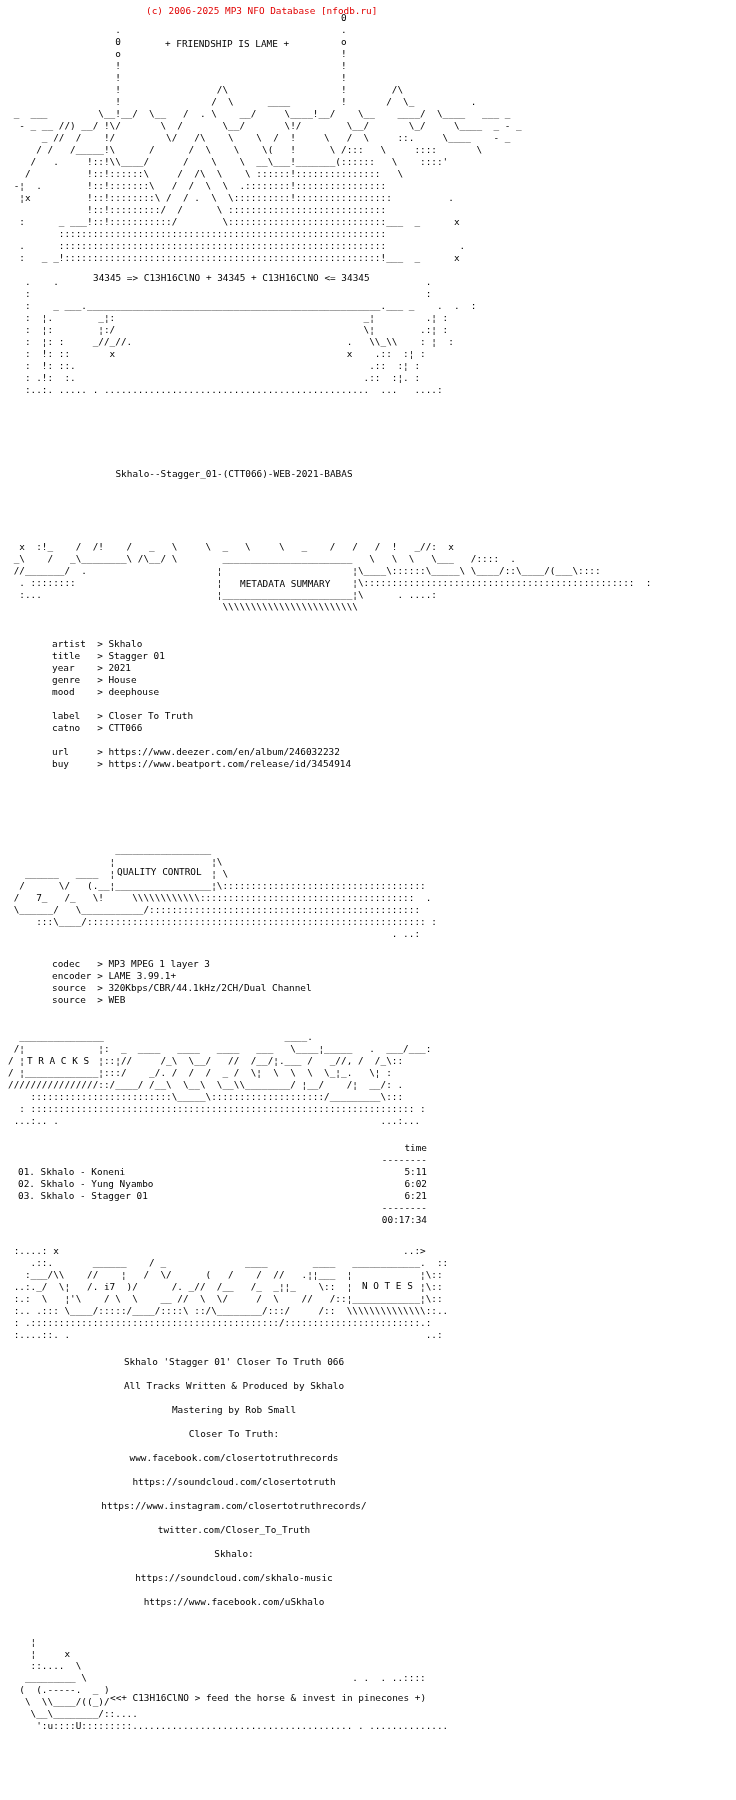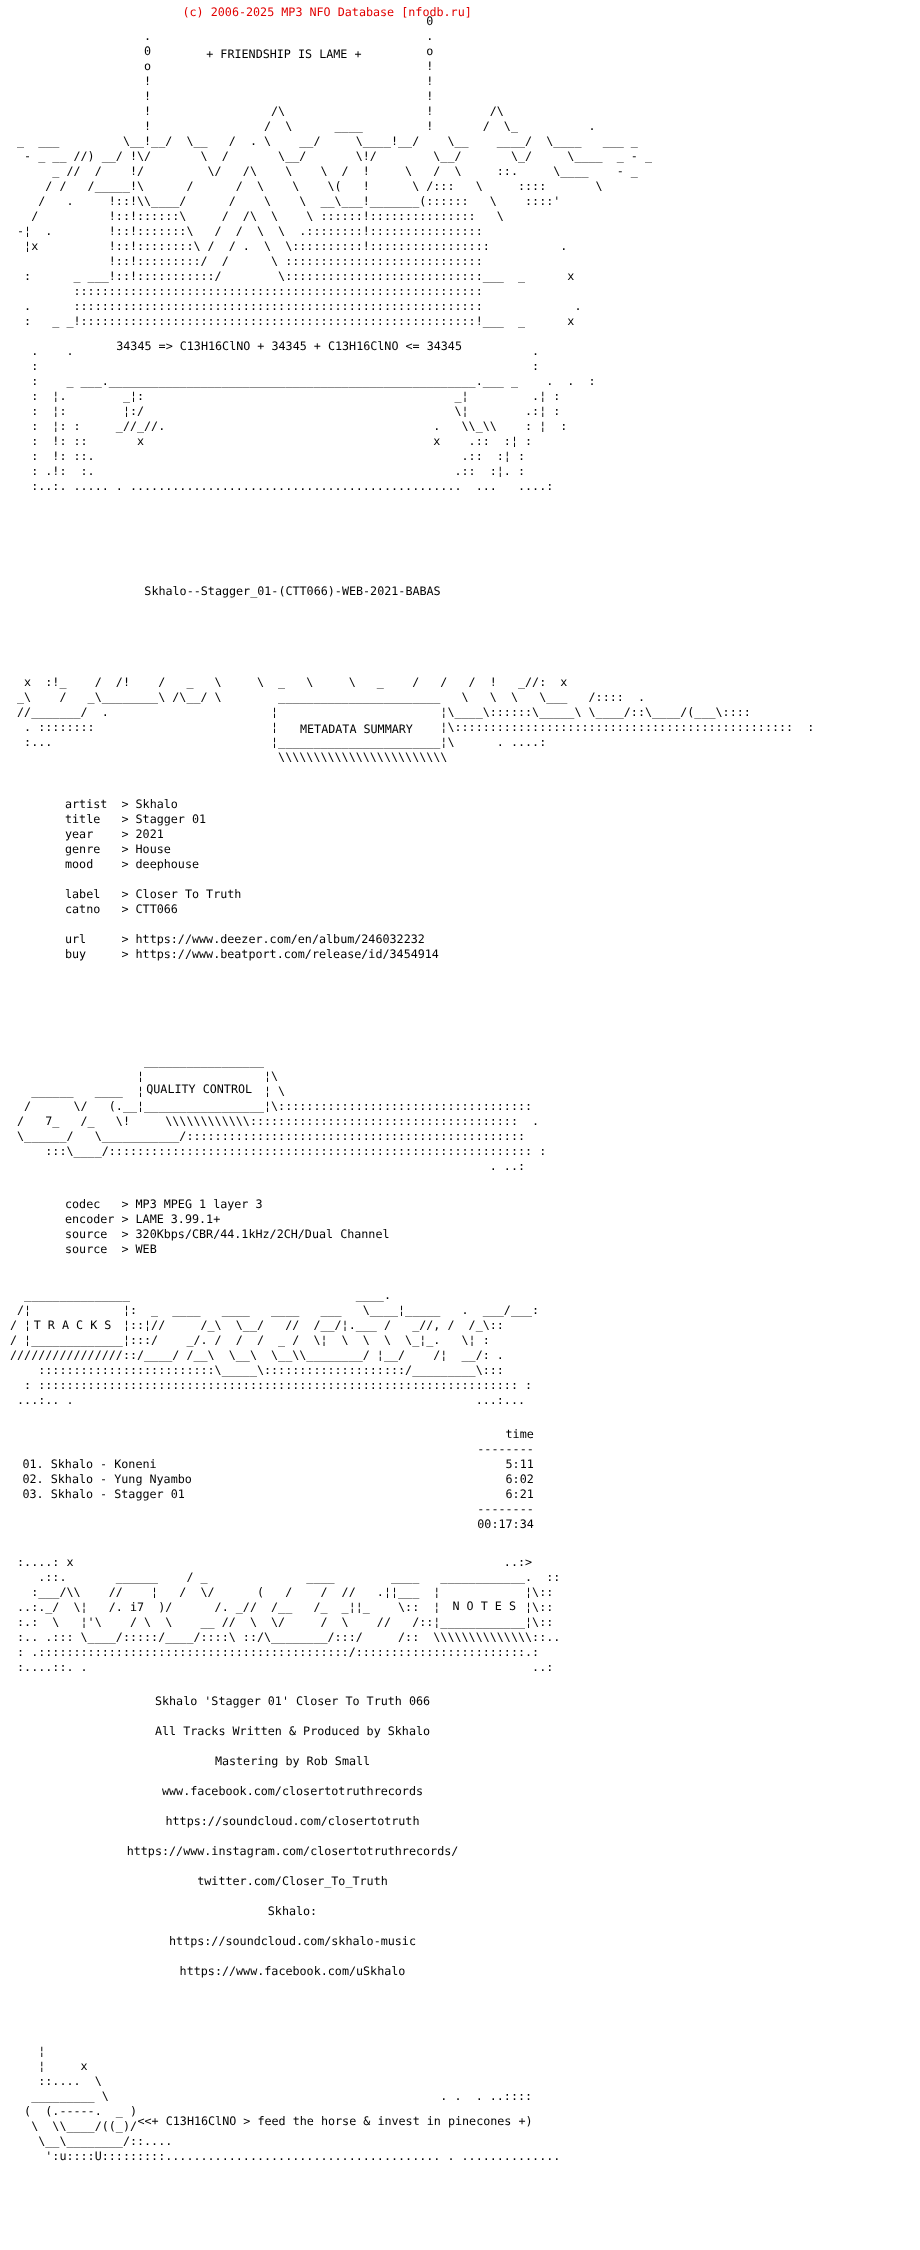--- a/index.html
+++ b/index.html
@@ -137,20 +137,21 @@
  :.:  \   ¦'\    / \  \    __ //  \  \/     /  \    //   /::¦____________¦\::
  :.. .::: \____/:::::/____/::::\ ::/\________/:::/     /::  \\\\\\\\\\\\\\::..
  : .::::::::::::::::::::::::::::::::::::::::::::/::::::::::::::::::::::::.:
  :....::. .                                                               ..:</pre>
   <div class="ov" style="left:362px;top:1280px">N O T E S</div>
 
   <div class="notes" style="top:1356px">
     <div class="nline">Skhalo 'Stagger 01' Closer To Truth 066</div>
     <div class="nline">All Tracks Written &amp; Produced by Skhalo</div>
     <div class="nline">Mastering by Rob Small</div>
+    <div class="nline">Closer To Truth:</div>
     <div class="nline">www.facebook.com/closertotruthrecords</div>
     <div class="nline">https://soundcloud.com/closertotruth</div>
     <div class="nline">https://www.instagram.com/closertotruthrecords/</div>
     <div class="nline">twitter.com/Closer_To_Truth</div>
     <div class="nline">Skhalo:</div>
     <div class="nline">https://soundcloud.com/skhalo-music</div>
     <div class="nline">https://www.facebook.com/uSkhalo</div>
   </div>
 
   <pre class="art" style="top:1636px">    ¦

